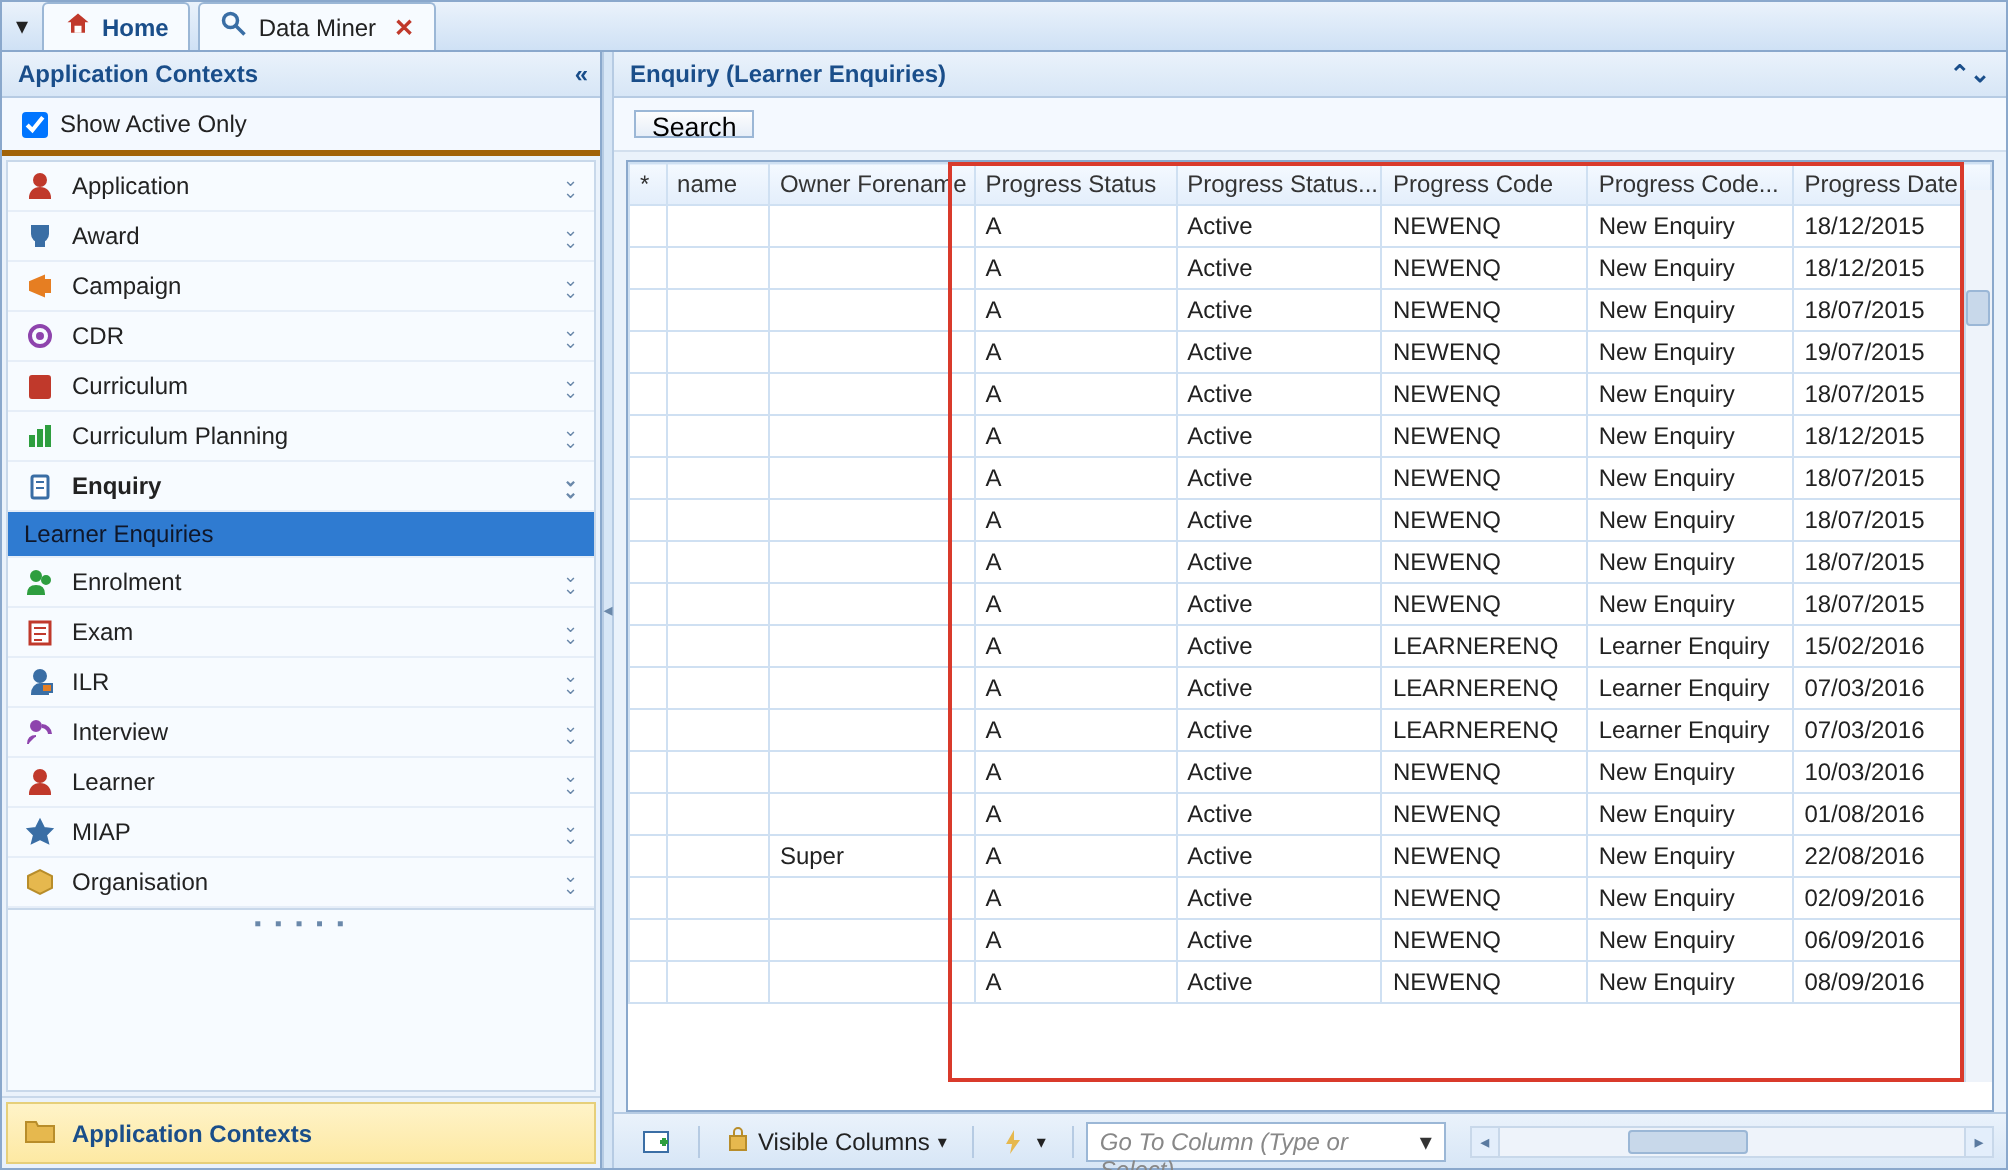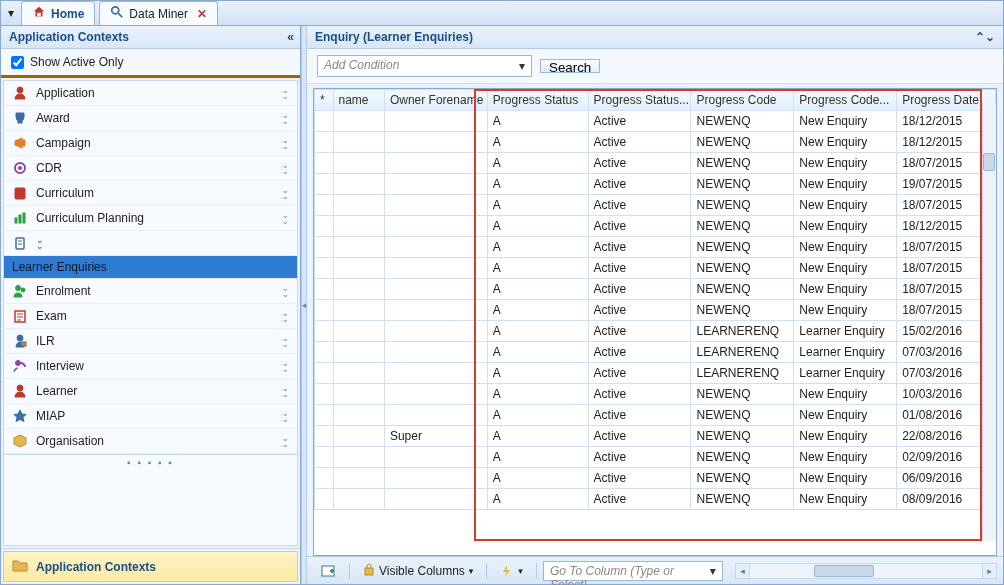--- a/index.html
+++ b/index.html
@@ -154,20 +154,21 @@
               </svg></span>
             <span class="label">Curriculum Planning</span>
             <span class="chev-dbl" style="font-size:9px;line-height:6px">⌄<br>⌄</span>
           </div>
           <div class="cat-item bold">
             <span class="cat-icon ic"><svg width="16" height="16" viewBox="0 0 16 16" fill="#3a6ea5" stroke="#3a6ea5">
                 <rect x="4" y="3" width="8" height="11" rx="1" fill="#fff" stroke-width="1.5"></rect>
                 <line x1="6" y1="6" x2="10" y2="6"></line>
                 <line x1="6" y1="9" x2="10" y2="9"></line>
               </svg></span>
+            <span class="label">Enquiry</span>
             <span class="chev-dbl" style="font-size:9px;line-height:6px">⌄<br>⌄</span>
           </div>
           <div class="cat-item selected">
             <span class="label">Learner Enquiries</span>
           </div>
           <div class="cat-item">
             <span class="cat-icon ic"><svg width="16" height="16" viewBox="0 0 16 16" fill="#2e9e3f" stroke="#2e9e3f">
                 <circle cx="6" cy="5" r="2.5"></circle>
                 <circle cx="11" cy="7" r="2"></circle>
                 <path d="M2 14c0-3 2-4 4-4s4 1 4 4z"></path>
@@ -238,23 +239,20 @@
     </div>
 
     <div class="splitter"></div>
 
     <div class="main">
       <div class="main-header">
         <span>Enquiry (Learner Enquiries)</span>
         <span style="color:#1a4e8a">⌃⌄</span>
       </div>
       <div class="cb-row">
-        <div class="cb-select">
-          <span>Add Condition</span>
-        </div>
         <button class="cb-btn">Search</button>
       </div>
 
       <div class="grid-wrap">
         <div class="grid-scroll">
           <table class="grid">
             <colgroup>
               <col style="width:18px">
                 <col style="width:50px">
                 <col style="width:100px">

